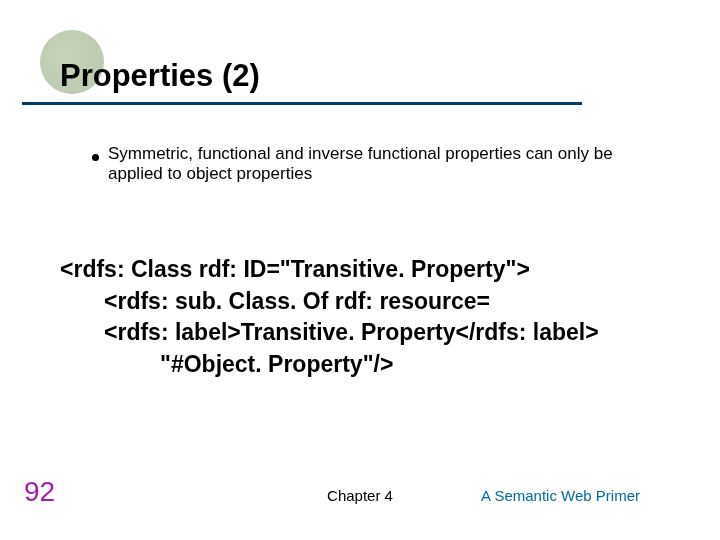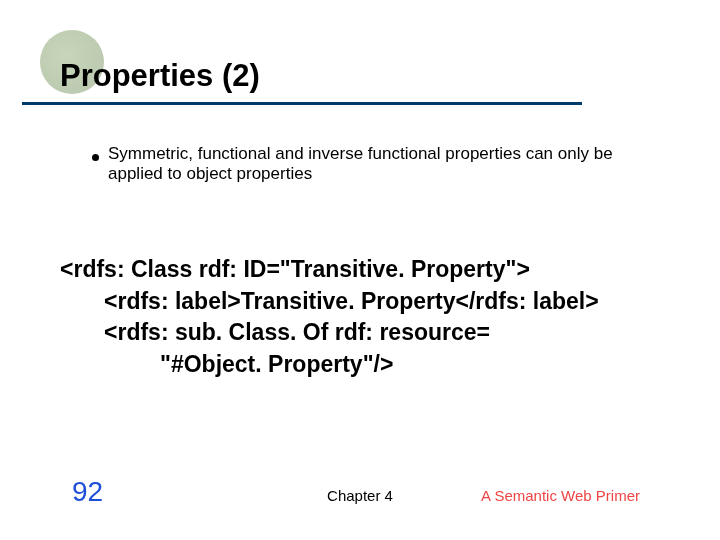--- a/index.html
+++ b/index.html
@@ -70,58 +70,57 @@
     font-weight: bold;
     line-height: 1.38;
   }
   .code-block .indent1 { padding-left: 44px; display: block; }
   .code-block .indent2 { padding-left: 100px; display: block; }
   .page-number {
     position: absolute;
     left: 24px;
     bottom: 32px;
     font-size: 28px;
-    color: #1d4ed8;
-    margin-left: 48px;
+    color: #a21caf;
   }
   .footer-center {
     position: absolute;
     left: 0;
     right: 0;
     bottom: 36px;
     text-align: center;
     font-size: 15px;
     color: #000;
   }
   .footer-right {
     position: absolute;
     right: 80px;
     bottom: 36px;
     font-size: 15px;
-    color: #ef4444;
+    color: #0369a1;
     text-align: center;
   }
 </style>
 </head>
 <body>
 
 <div class="slide">
 
   <div class="accent-circle"></div>
 
   <div class="title">Properties (2)</div>
   <div class="title-underline"></div>
 
   <div class="bullet-dot"></div>
   <div class="body-bullet">Symmetric, functional and inverse functional properties can only be applied to object properties</div>
 
   <div class="code-block">
     <span>&lt;rdfs: Class rdf: ID="Transitive. Property"&gt;</span><br>
+    <span class="indent1">&lt;rdfs: sub. Class. Of rdf: resource=</span>
     <span class="indent1">&lt;rdfs: label&gt;Transitive. Property&lt;/rdfs: label&gt;</span>
-    <span class="indent1">&lt;rdfs: sub. Class. Of rdf: resource=</span>
     <span class="indent2">"#Object. Property"/&gt;</span>
   </div>
 
   <div class="page-number">92</div>
   <div class="footer-center">Chapter 4</div>
   <div class="footer-right">A Semantic Web Primer</div>
 
 </div>
 
 </body></html>

